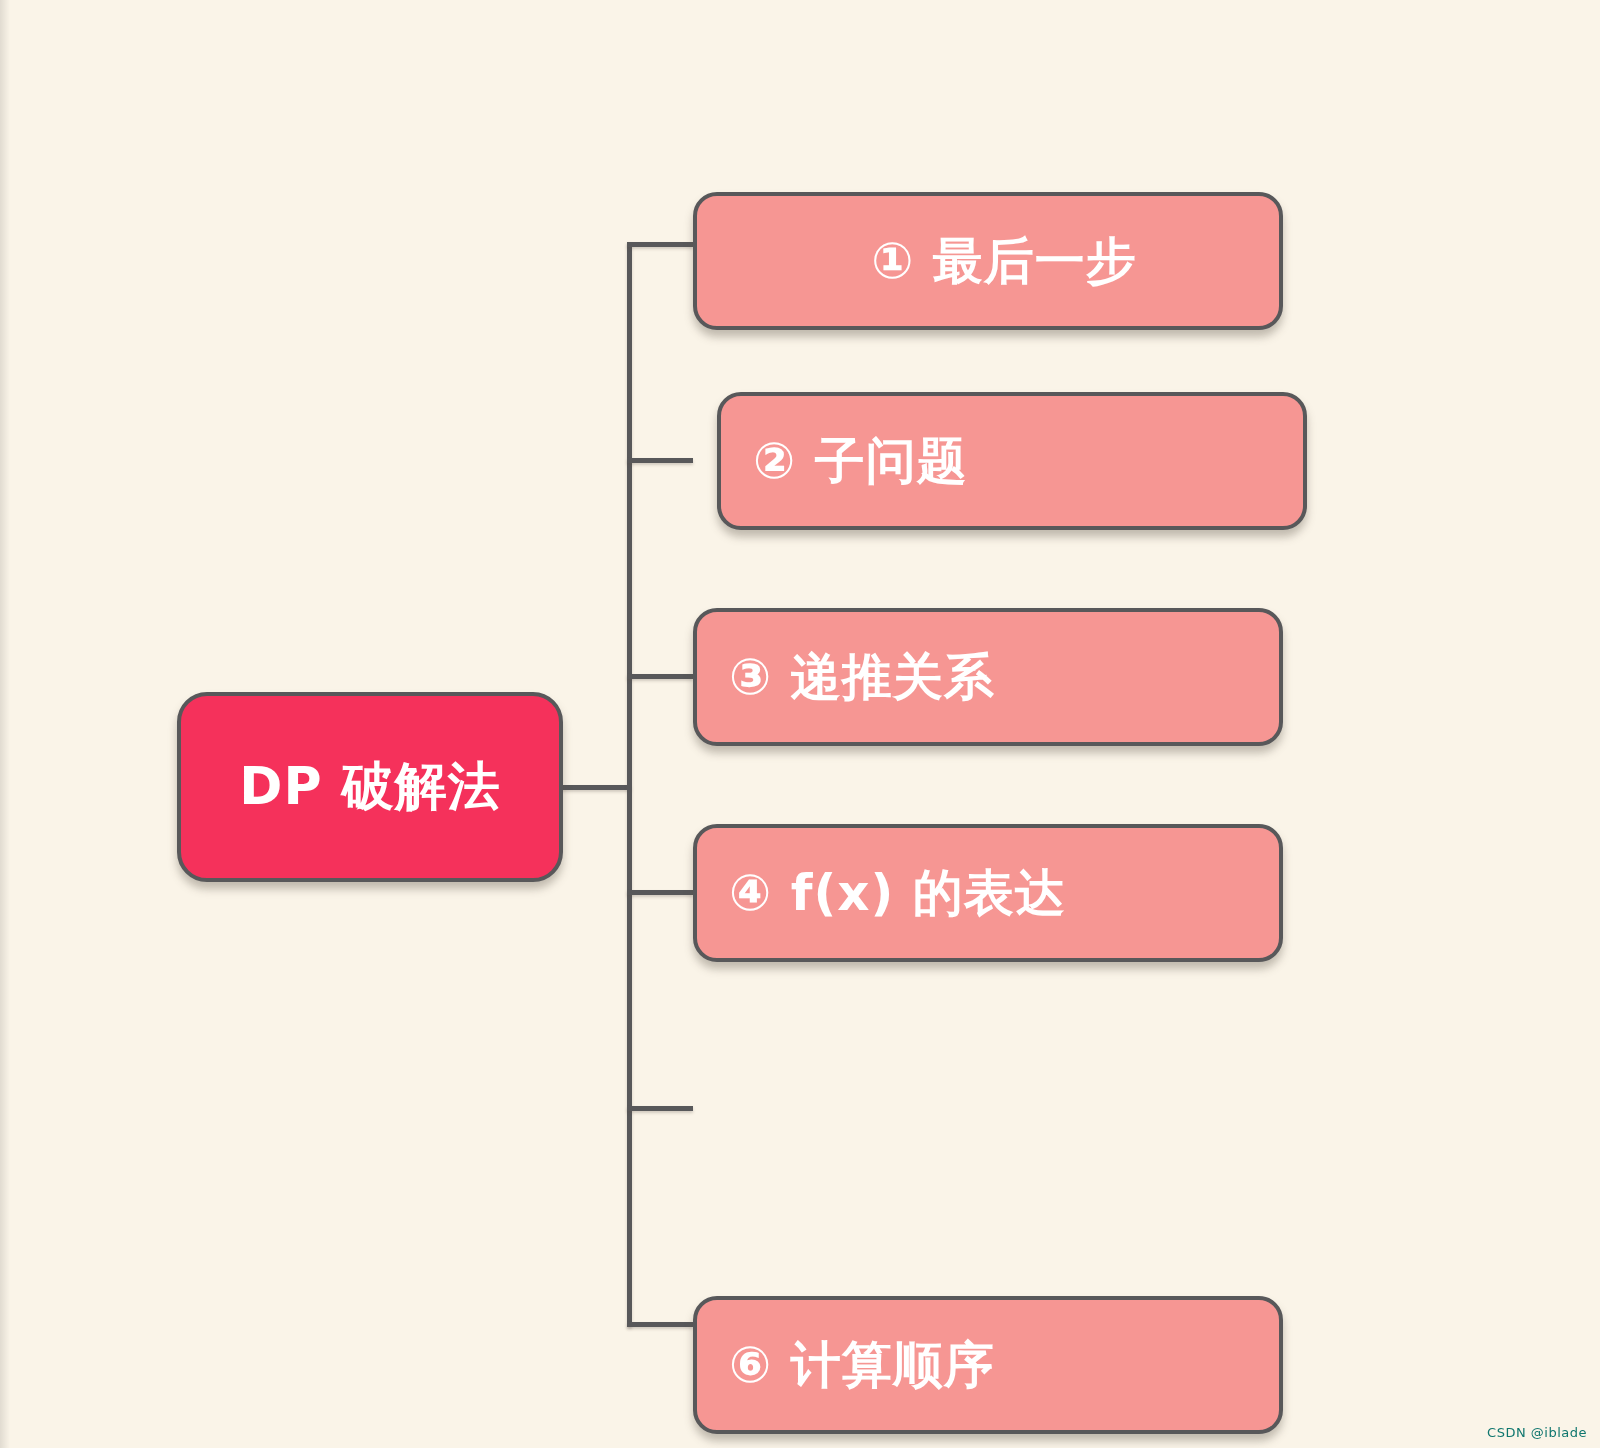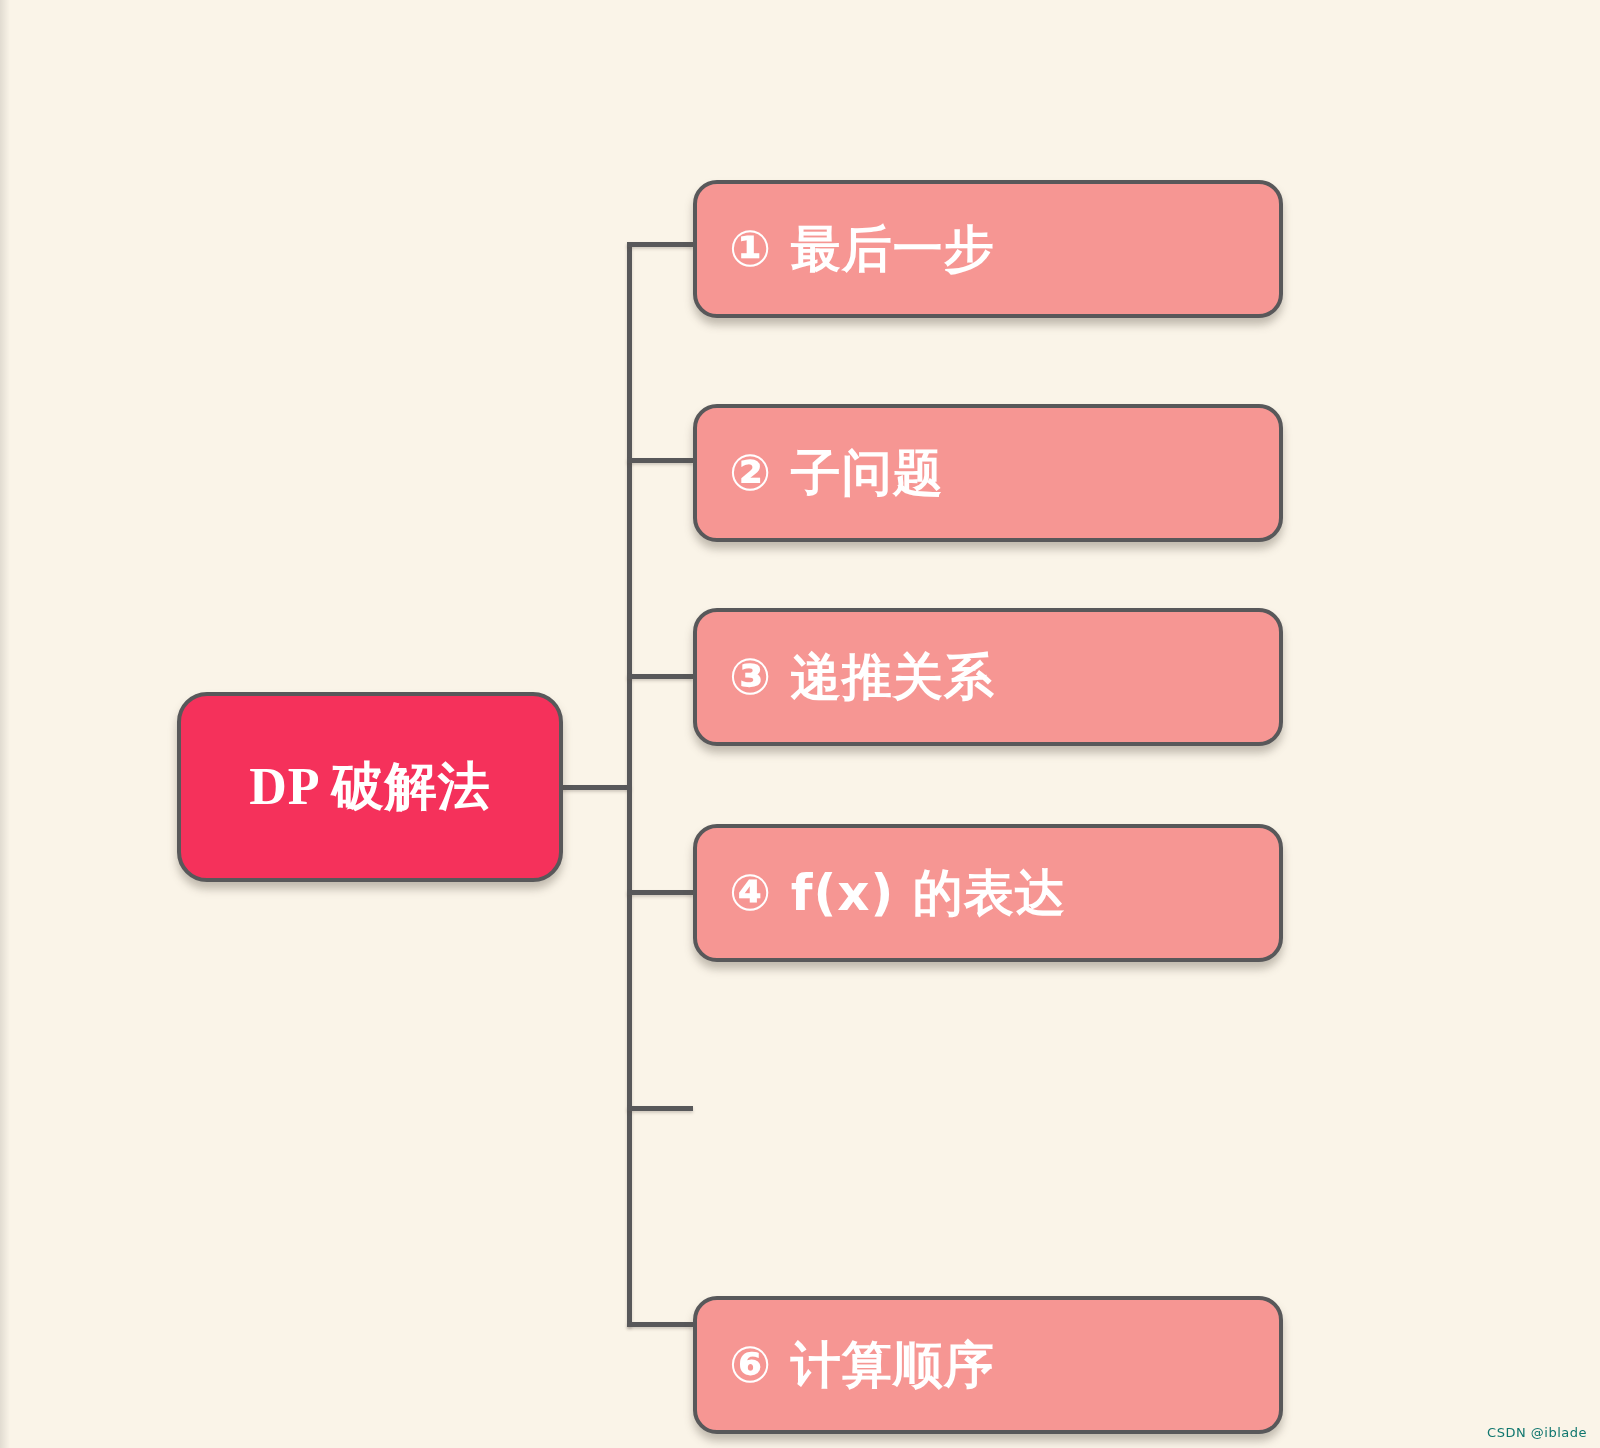--- a/index.html
+++ b/index.html
@@ -35,34 +35,33 @@
   .root-node {
     left: 177px;
     top: 692px;
     width: 386px;
     height: 190px;
     border-radius: 30px;
     background: #F5315B;
     justify-content: center;
     font-size: 52px;
     letter-spacing: 1px;
-    font-family: Liberation Serif, serif;
   }
   .child-node {
     left: 693px;
     width: 590px;
     height: 138px;
     border-radius: 24px;
     background: #F69693;
     padding-left: 32px;
     font-size: 50px;
     letter-spacing: 1px;
   }
-  .child-node.n1 { top: 180px; }
-  .child-node.n2 { top: 404px; }
+  .child-node.n1 { top: 192px; justify-content: center; }
+  .child-node.n2 { top: 392px; margin-left: 24px; }
   .child-node.n3 { top: 608px; }
   .child-node.n4 { top: 824px; }
   .child-node.n5 { top: 1040px; }
   .child-node.n6 { top: 1256px; margin-top: 40px; }
 
   .connector {
     position: absolute;
     background: #58585A;
     box-shadow: 0 2px 3px rgba(90,80,70,0.25);
   }

